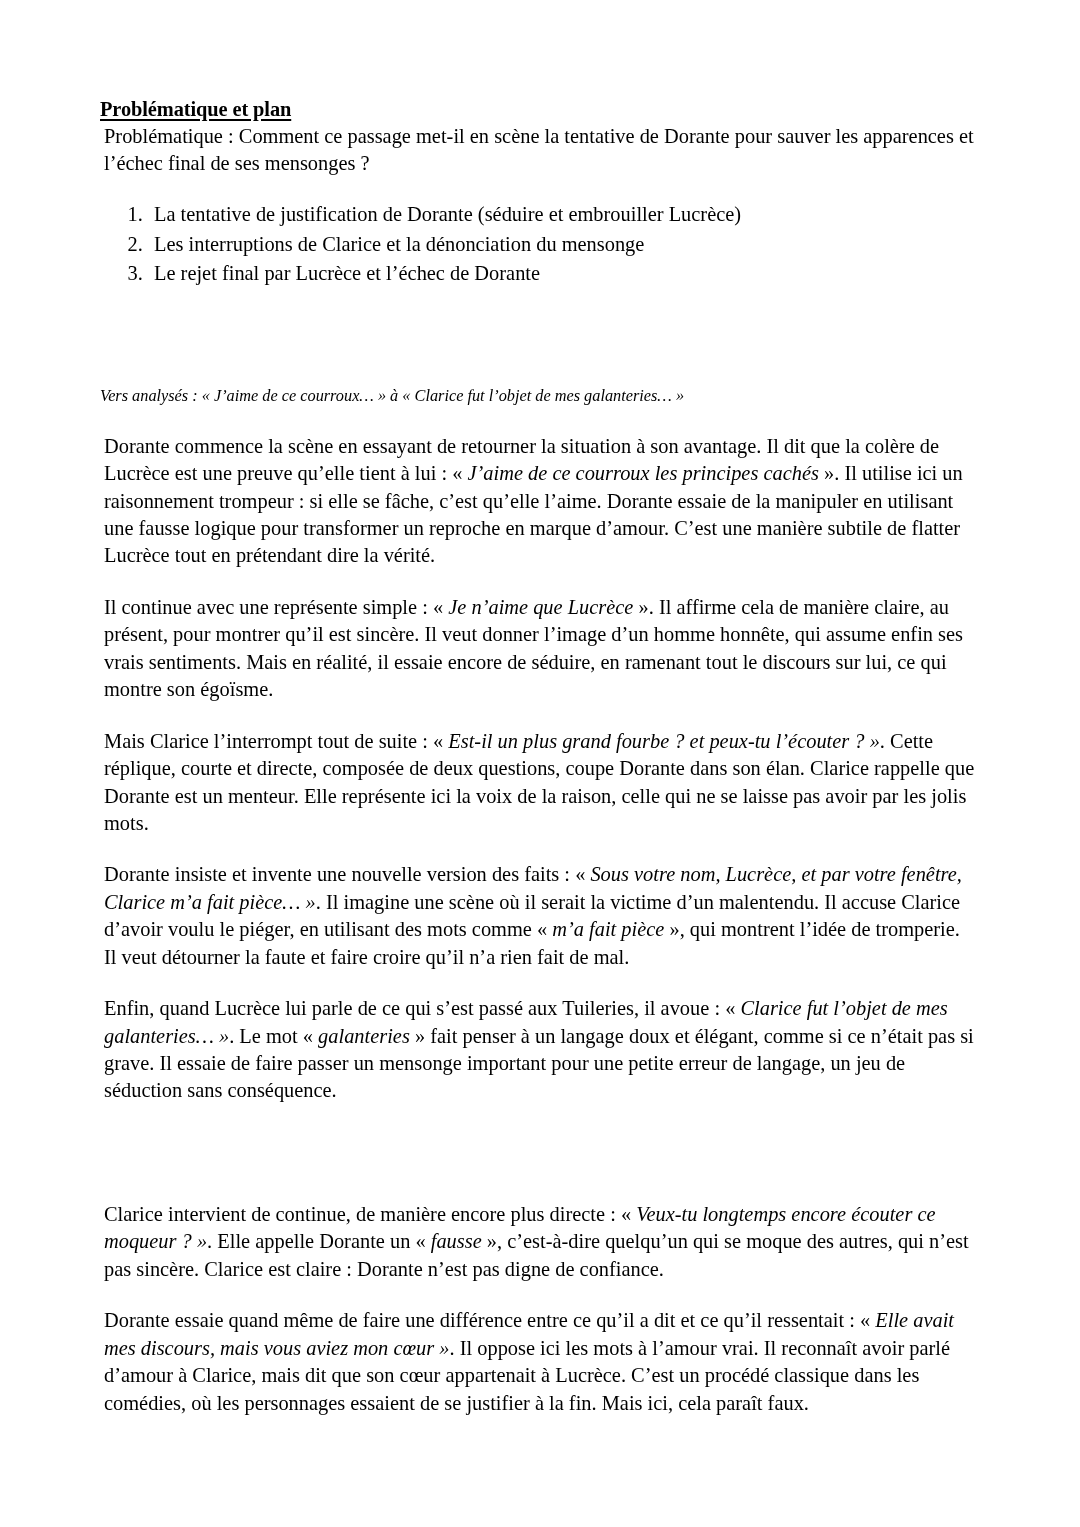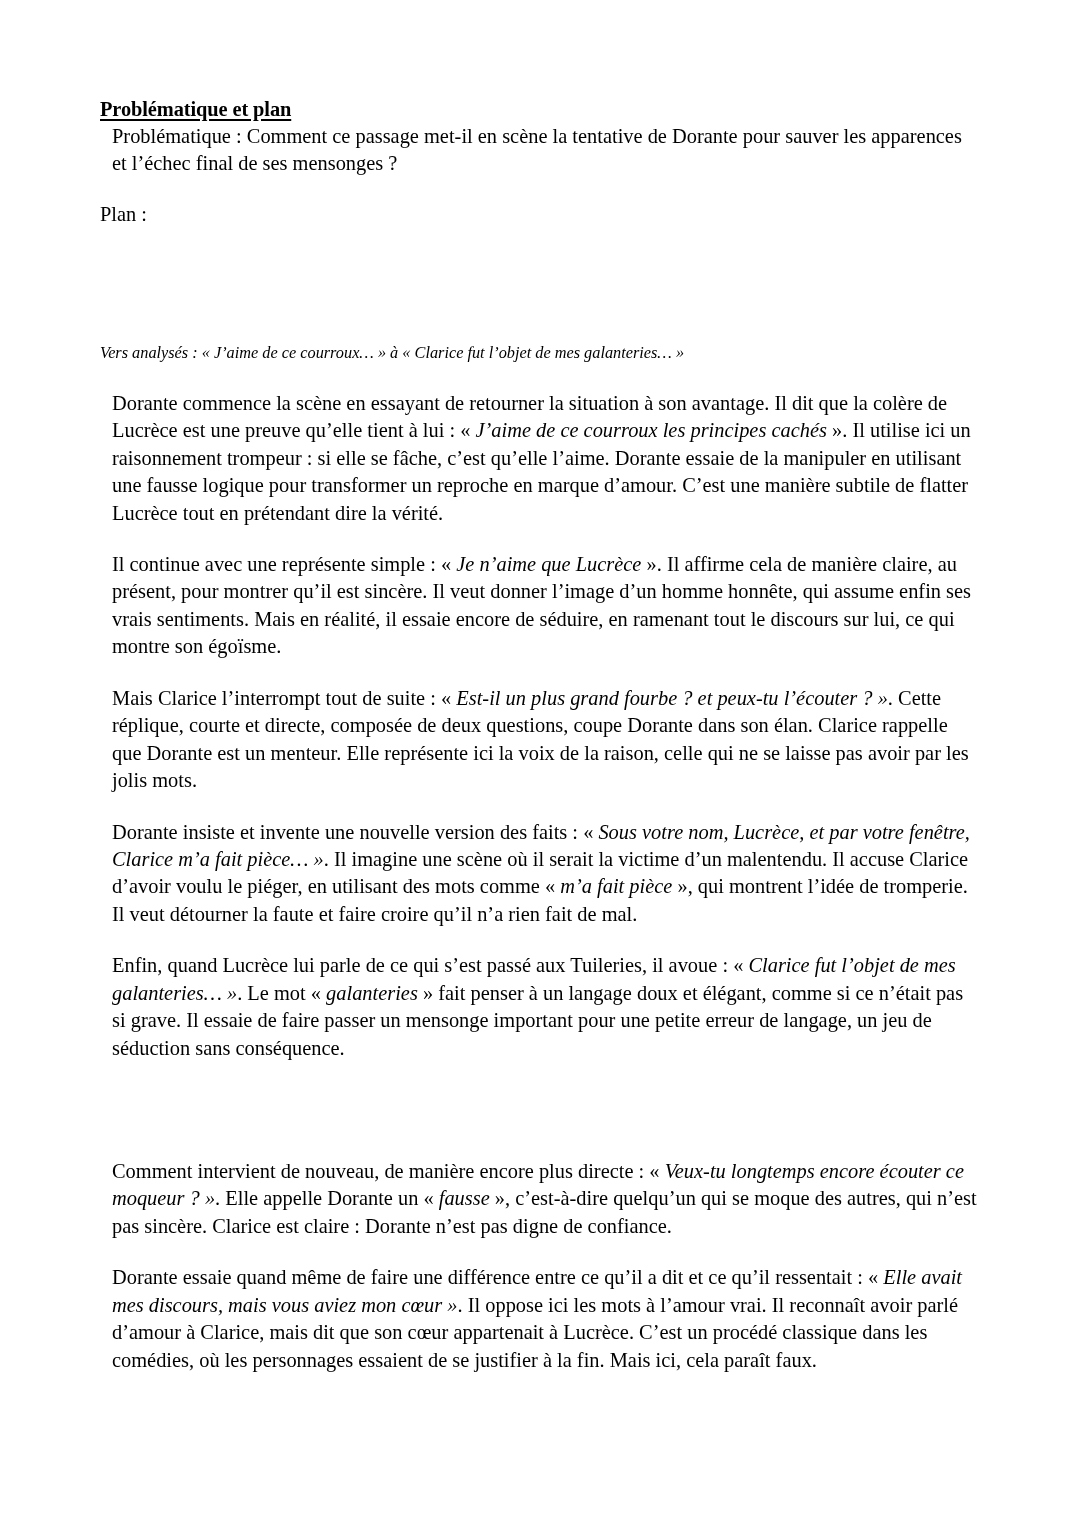--- a/index.html
+++ b/index.html
@@ -38,21 +38,21 @@
     text-underline-offset: 3px;
     margin: 0;
     padding: 0;
     line-height: 1.3;
     letter-spacing: -0.1px;
   }
 
   .block-title-top { margin-bottom: 25px; }
 
   p.para {
-    margin: 0 0 24px 12px;
+    margin: 0 0 24px 4px;
     padding: 0;
     text-align: left;
     line-height: 1.345;
   }
 
   p.lead-line {
     margin: 0 0 18px 0;
   }
 
   ol.plan-list {
@@ -82,39 +82,43 @@
 </head>
 <body>
 
 <div class="page">
   <div class="doc-body">
 
     <h1 class="section-title block-title-top">Problématique et plan</h1>
 
     <p class="para"><span>Problématique : </span><span>Comment ce passage met-il en scène la tentative de Dorante pour sauver les apparences et l’échec final de ses mensonges ?</span></p>
 
-    <p class="para lead-line">Plan :</p>
 
+    <ol class="plan-list">
+      <li>La tentative de justification de Dorante (séduire et embrouiller Lucrèce)</li>
+      <li>Les interruptions de Clarice et la dénonciation du mensonge</li>
+      <li>Le rejet final par Lucrèce et l’échec de Dorante</li>
+    </ol>
 
     <div class="spacer-xl"></div>
 
 
     <div class="spacer-md"></div>
 
     <p class="vers-line">Vers analysés : « J’aime de ce courroux… » à « Clarice fut l’objet de mes galanteries… »</p>
 
     <p class="para"><span>Dorante commence la scène en essayant de retourner la situation à son avantage. Il dit que la colère de Lucrèce est une preuve qu’elle tient à lui : « </span><em>J’aime de ce courroux les principes cachés</em><span> ». Il utilise ici un raisonnement trompeur : si elle se fâche, c’est qu’elle l’aime. Dorante essaie de la manipuler en utilisant une fausse logique pour transformer un reproche en marque d’amour. C’est une manière subtile de flatter Lucrèce tout en prétendant dire la vérité.</span></p>
     <p class="para"><span>Il continue avec une représente simple : « </span><em>Je n’aime que Lucrèce</em><span> ». Il affirme cela de manière claire, au présent, pour montrer qu’il est sincère. Il veut donner l’image d’un homme honnête, qui assume enfin ses vrais sentiments. Mais en réalité, il essaie encore de séduire, en ramenant tout le discours sur lui, ce qui montre son égoïsme.</span></p>
     <p class="para"><span>Mais Clarice l’interrompt tout de suite : « </span><em>Est-il un plus grand fourbe ? et peux-tu l’écouter ? »</em><span>. Cette réplique, courte et directe, composée de deux questions, coupe Dorante dans son élan. Clarice rappelle que Dorante est un menteur. Elle représente ici la voix de la raison, celle qui ne se laisse pas avoir par les jolis mots.</span></p>
     <p class="para"><span>Dorante insiste et invente une nouvelle version des faits : « </span><em>Sous votre nom, Lucrèce, et par votre fenêtre, Clarice m’a fait pièce… »</em><span>. Il imagine une scène où il serait la victime d’un malentendu. Il accuse Clarice d’avoir voulu le piéger, en utilisant des mots comme « </span><em>m’a fait pièce</em><span> », qui montrent l’idée de tromperie. Il veut détourner la faute et faire croire qu’il n’a rien fait de mal.</span></p>
     <p class="para"><span>Enfin, quand Lucrèce lui parle de ce qui s’est passé aux Tuileries, il avoue : « </span><em>Clarice fut l’objet de mes galanteries… »</em><span>. Le mot « </span><em>galanteries</em><span> » fait penser à un langage doux et élégant, comme si ce n’était pas si grave. Il essaie de faire passer un mensonge important pour une petite erreur de langage, un jeu de séduction sans conséquence.</span></p>
 
     <div class="spacer-lg"></div>
 
 
     <div class="spacer-md"></div>
 
 
-    <p class="para"><span>Comment intervient de nouveau, de manière encore plus directe : « </span><em>Veux-tu longtemps encore écouter ce moqueur ? »</em><span>. Elle appelle Dorante un « </span><em>fausse</em><span> », c’est-à-dire quelqu’un qui se moque des autres, qui n’est pas sincère. Clarice est claire : Dorante n’est pas digne de confiance.</span></p>
+    <p class="para"><span>Clarice intervient de continue, de manière encore plus directe : « </span><em>Veux-tu longtemps encore écouter ce moqueur ? »</em><span>. Elle appelle Dorante un « </span><em>fausse</em><span> », c’est-à-dire quelqu’un qui se moque des autres, qui n’est pas sincère. Clarice est claire : Dorante n’est pas digne de confiance.</span></p>
     <p class="para"><span>Dorante essaie quand même de faire une différence entre ce qu’il a dit et ce qu’il ressentait : « </span><em>Elle avait mes discours, mais vous aviez mon cœur »</em><span>. Il oppose ici les mots à l’amour vrai. Il reconnaît avoir parlé d’amour à Clarice, mais dit que son cœur appartenait à Lucrèce. C’est un procédé classique dans les comédies, où les personnages essaient de se justifier à la fin. Mais ici, cela paraît faux.</span></p>
 
   </div>
 </div>
 
 </body></html>

